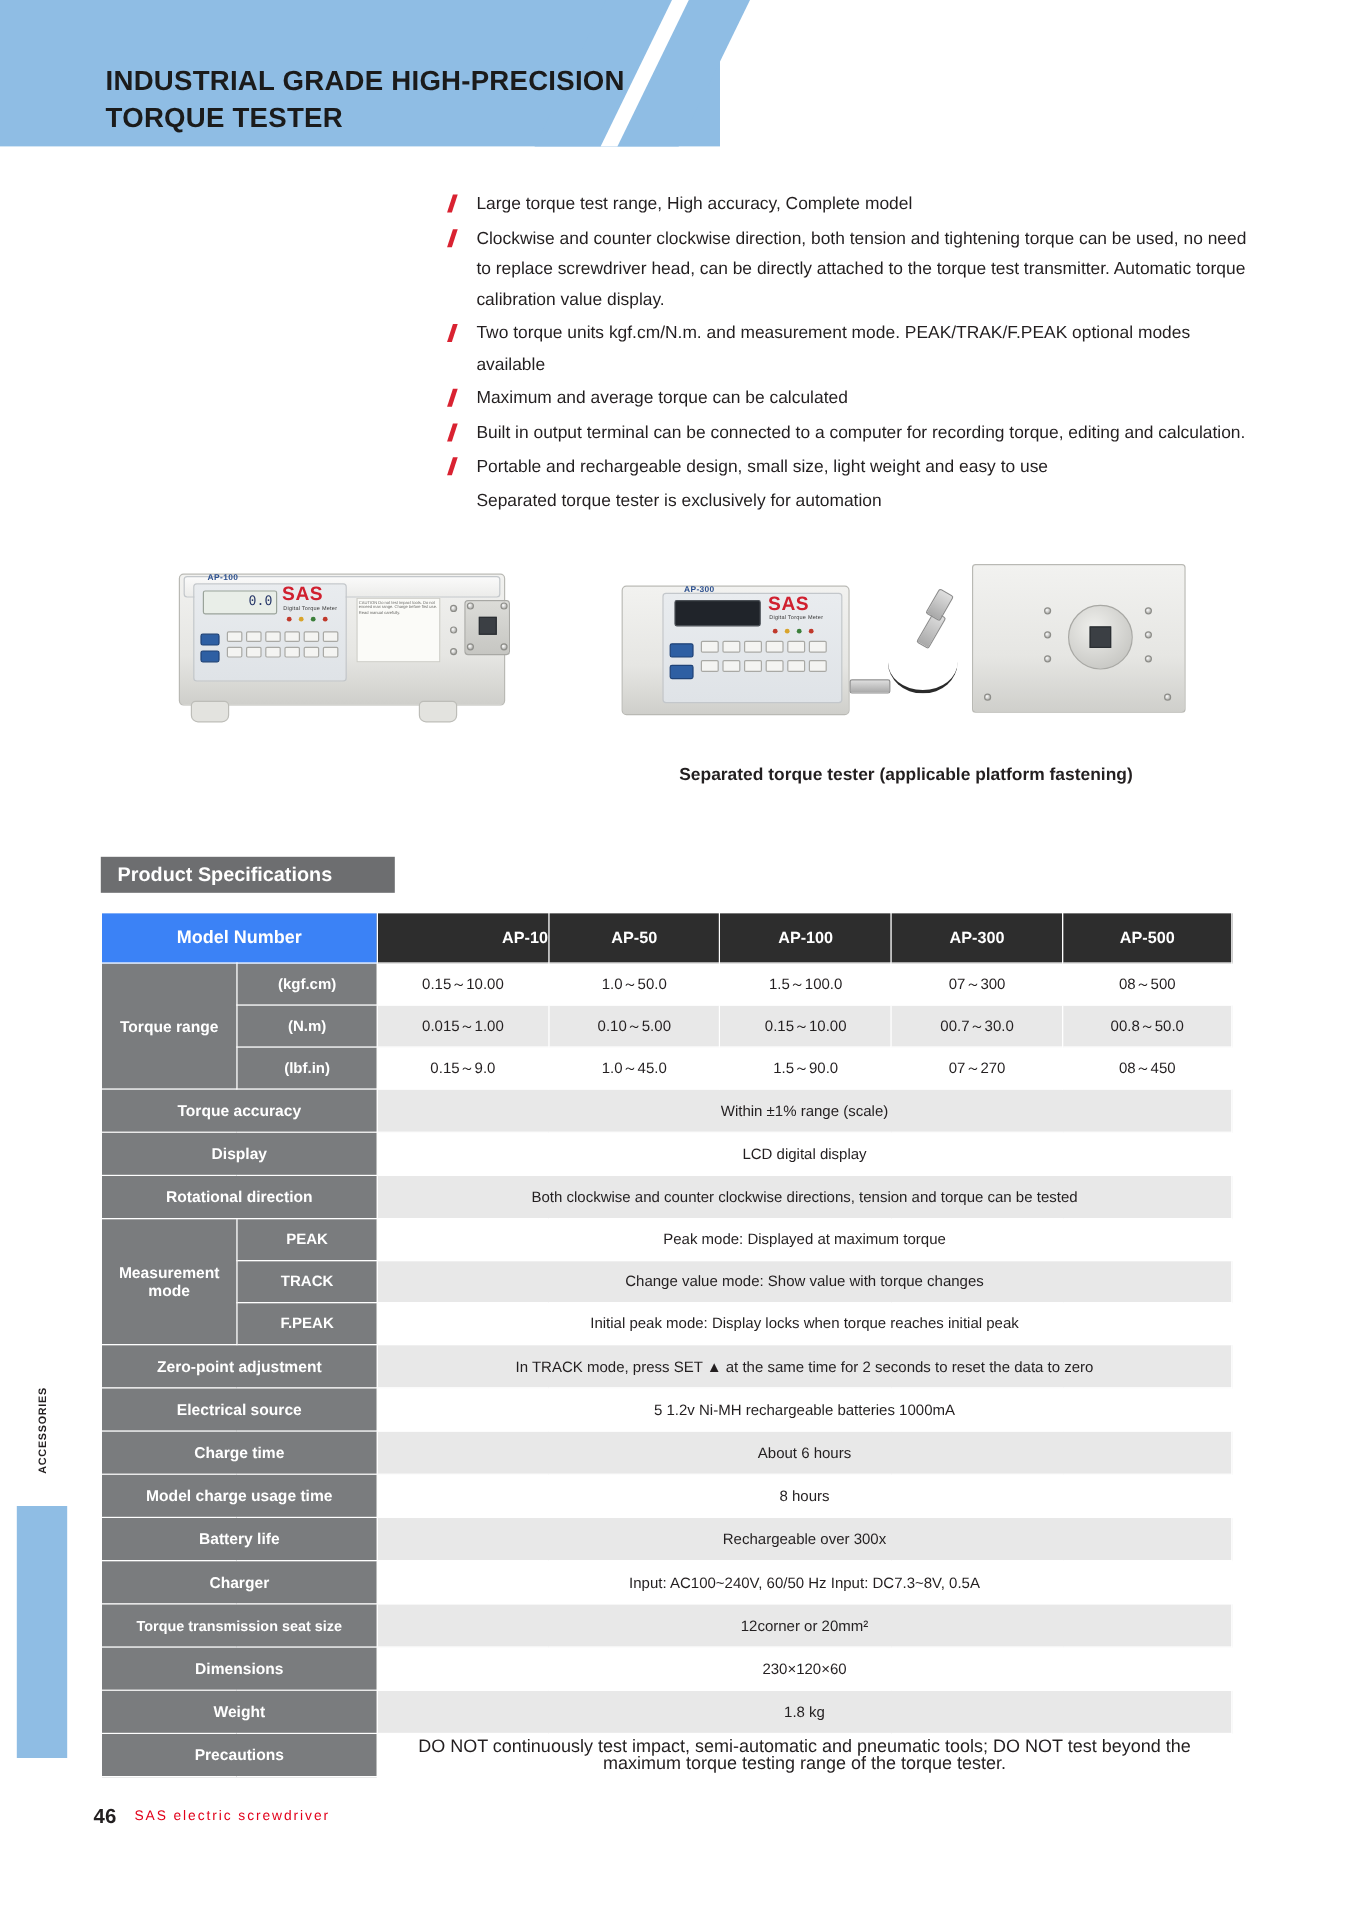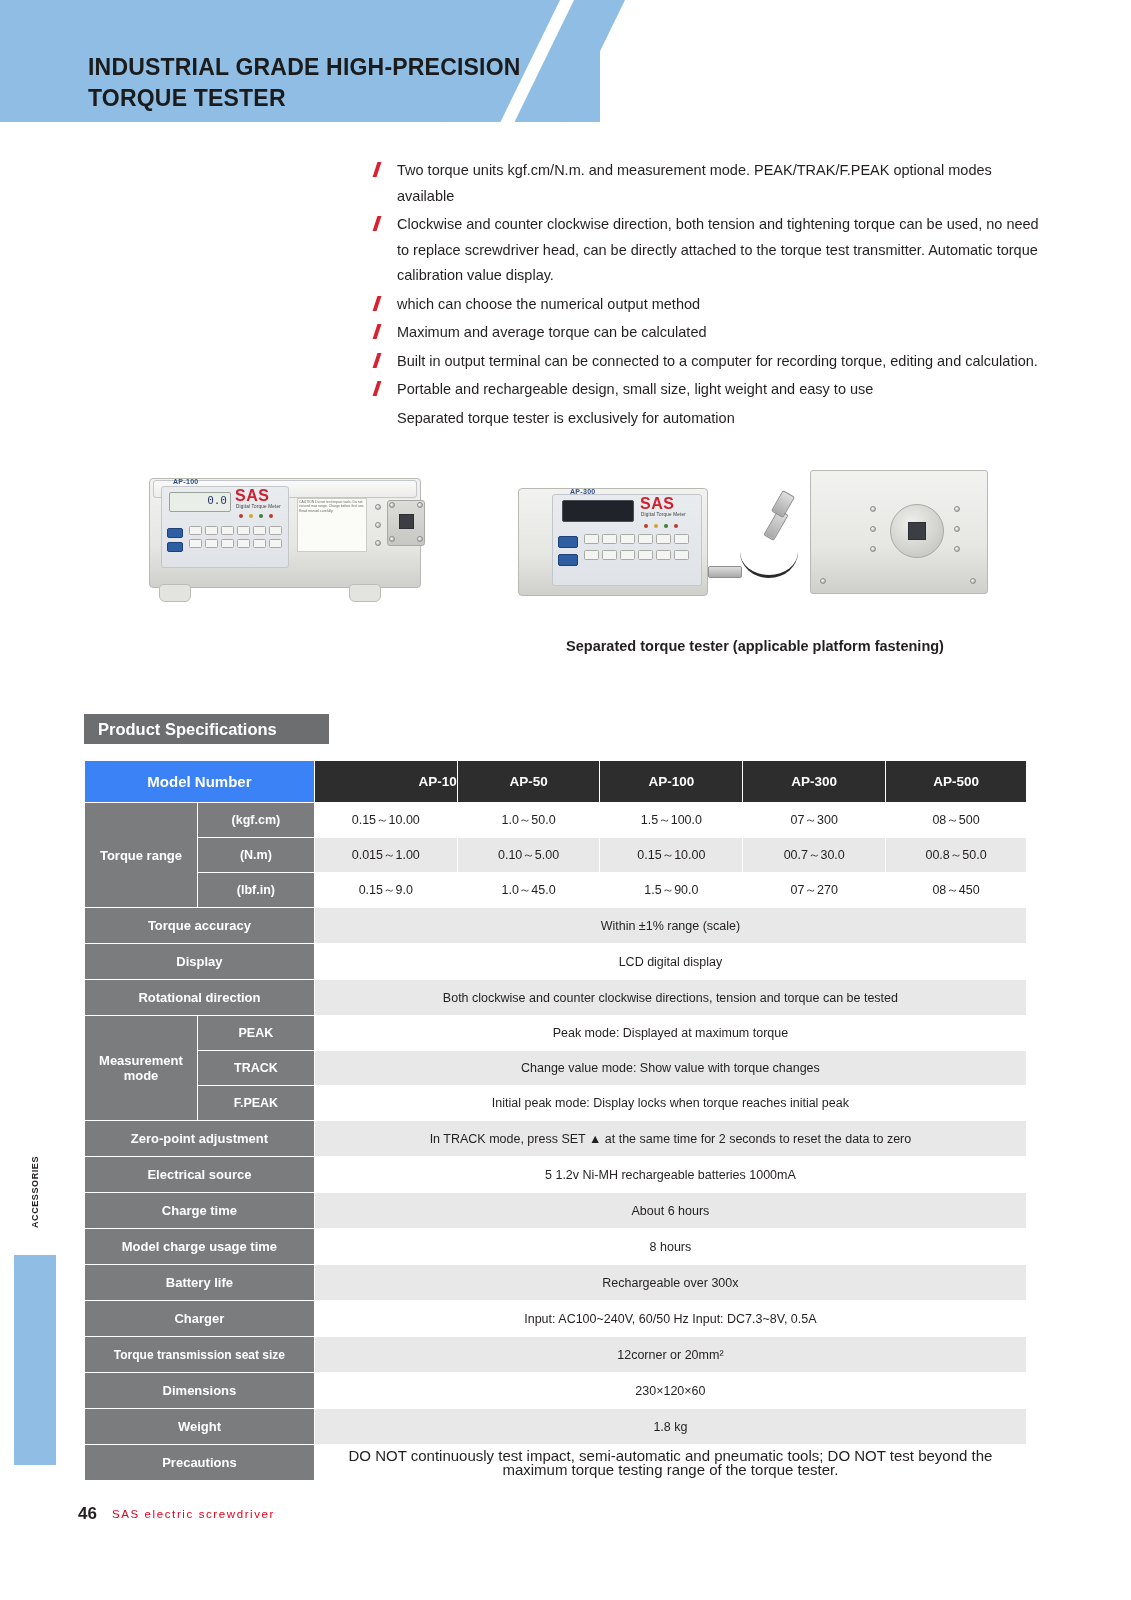--- a/index.html
+++ b/index.html
@@ -323,33 +323,33 @@
 </div>
 
 <div class="side-tab"></div>
 <div class="side-tab-label">ACCESSORIES</div>
 
 <div class="features">
   <div class="feature">
     <span class="slash">
         <i></i>
       </span>
-    <span class="feature-text">Two torque units kgf.cm/N.m. and measurement mode. PEAK/TRAK/F.PEAK optional modes available</span>
+    <span class="feature-text">Large torque test range, High accuracy, Complete model</span>
   </div>
   <div class="feature">
     <span class="slash">
         <i></i>
       </span>
     <span class="feature-text">Clockwise and counter clockwise direction, both tension and tightening torque can be used, no need to replace screwdriver head, can be directly attached to the torque test transmitter. Automatic torque calibration value display.</span>
   </div>
   <div class="feature">
     <span class="slash">
         <i></i>
       </span>
-    <span class="feature-text">which can choose the numerical output method</span>
+    <span class="feature-text">Two torque units kgf.cm/N.m. and measurement mode. PEAK/TRAK/F.PEAK optional modes available</span>
   </div>
   <div class="feature">
     <span class="slash">
         <i></i>
       </span>
     <span class="feature-text">Maximum and average torque can be calculated</span>
   </div>
   <div class="feature">
     <span class="slash">
         <i></i>

